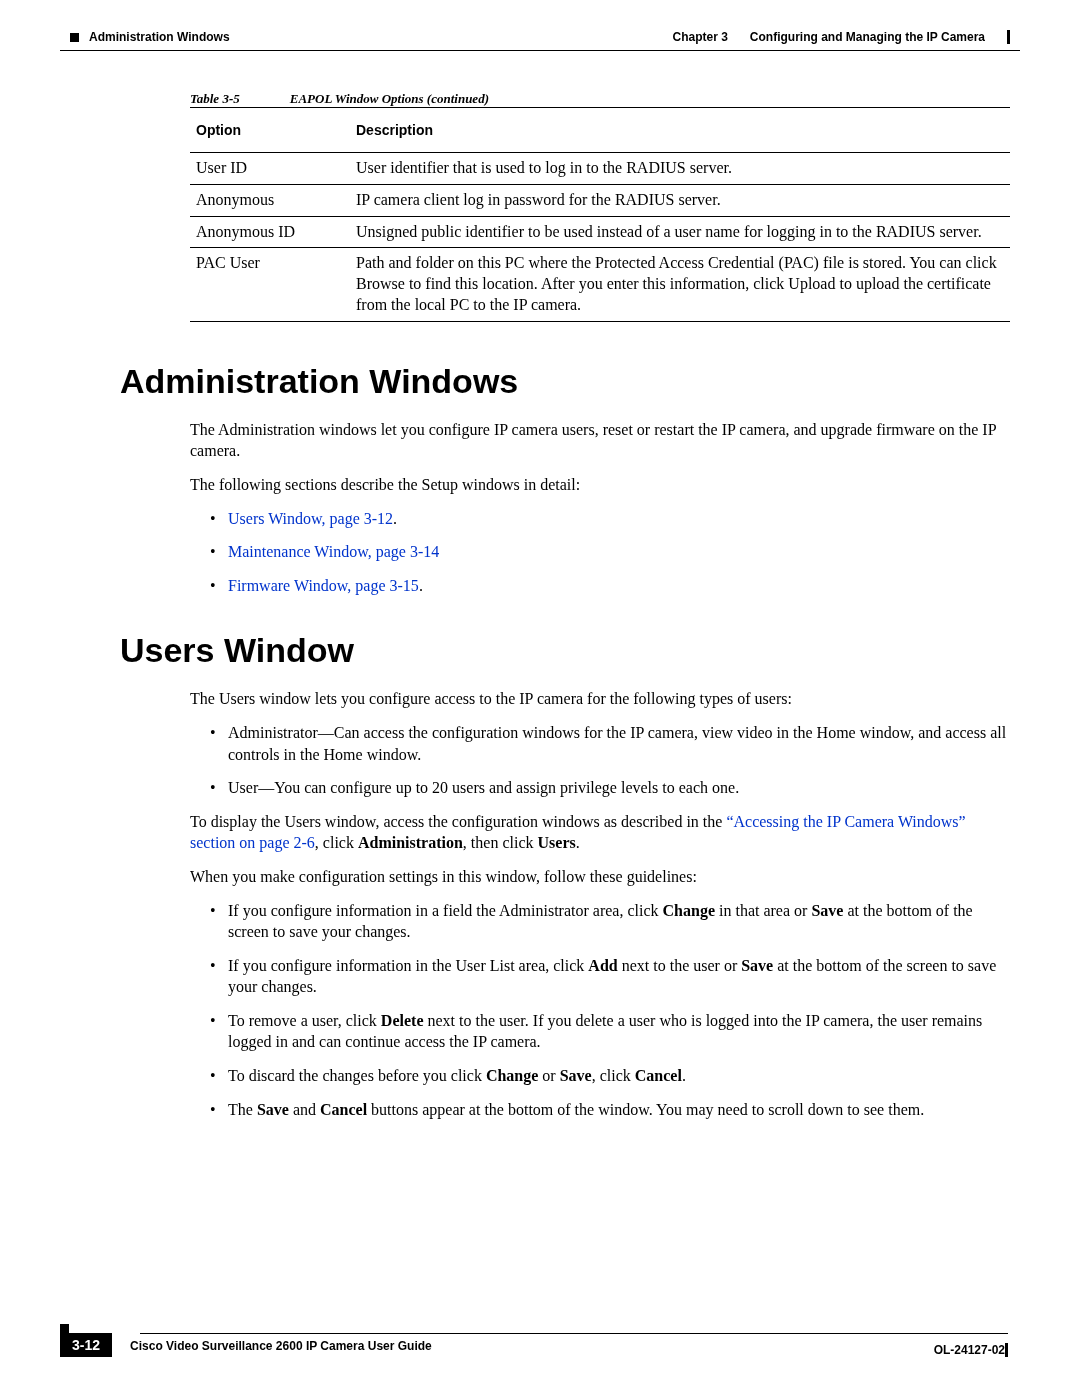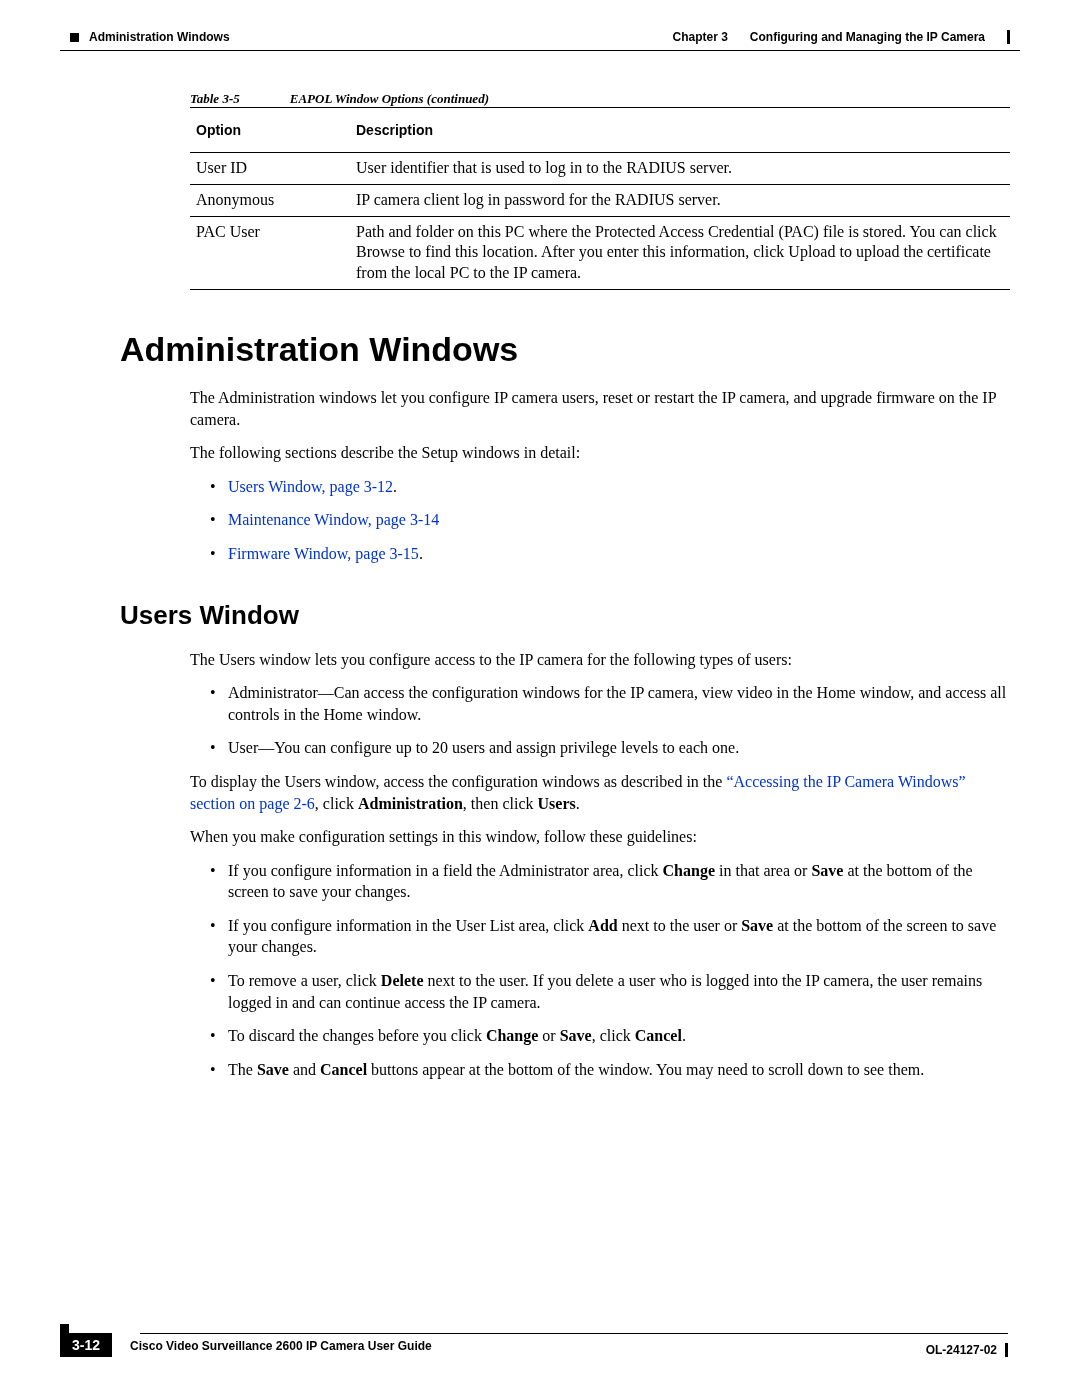--- a/index.html
+++ b/index.html
@@ -72,21 +72,21 @@
   }
   table.opt td:first-child { width: 160px; }
   h1.section {
     font-family: Arial, Helvetica, sans-serif;
     font-size: 34px;
     font-weight: bold;
     margin-bottom: 18px;
   }
   h2.subsection {
     font-family: Arial, Helvetica, sans-serif;
-    font-size: 26px;
+    font-size: 34px;
     font-weight: bold;
     margin-top: 35px;
     margin-bottom: 18px;
   }
   p.body {
     font-size: 16px;
     line-height: 1.35;
     margin-bottom: 12px;
   }
   ul.bullets {
@@ -128,21 +128,21 @@
     background: #000;
     color: #fff;
     padding: 4px 12px;
     font-family: Arial, Helvetica, sans-serif;
     font-size: 14px;
     font-weight: bold;
     display: inline-block;
   }
   .footer-left { display: flex; align-items: flex-end; gap: 0; }
   .footer-title { margin-left: 18px; padding-bottom: 4px; }
-  .footer-doc { display: flex; align-items: center; gap: 8px; }
+  .footer-doc { display: flex; align-items: center; }
 </style>
 </head>
 <body>
 
 <div class="top-header">
   <div class="top-left">
     <span class="black-square"></span>
     <span>Administration Windows</span>
   </div>
   <div class="top-right chapter-line">
@@ -165,20 +165,24 @@
       </tr>
     </thead>
     <tbody>
       <tr>
         <td>User ID</td>
         <td>User identifier that is used to log in to the RADIUS server.</td>
       </tr>
       <tr>
         <td>Anonymous</td>
         <td>IP camera client log in password for the RADIUS server.</td>
+      </tr>
+      <tr>
+        <td>Anonymous ID</td>
+        <td>Unsigned public identifier to be used instead of a user name for logging in to the RADIUS server.</td>
       </tr>
       <tr>
         <td>PAC User</td>
         <td>Path and folder on this PC where the Protected Access Credential (PAC) file is stored. You can click Browse to find this location. After you enter this information, click Upload to upload the certificate from the local PC to the IP camera.</td>
       </tr>
     </tbody>
   </table>
 </div>
 
 <div class="content-h1pad">

